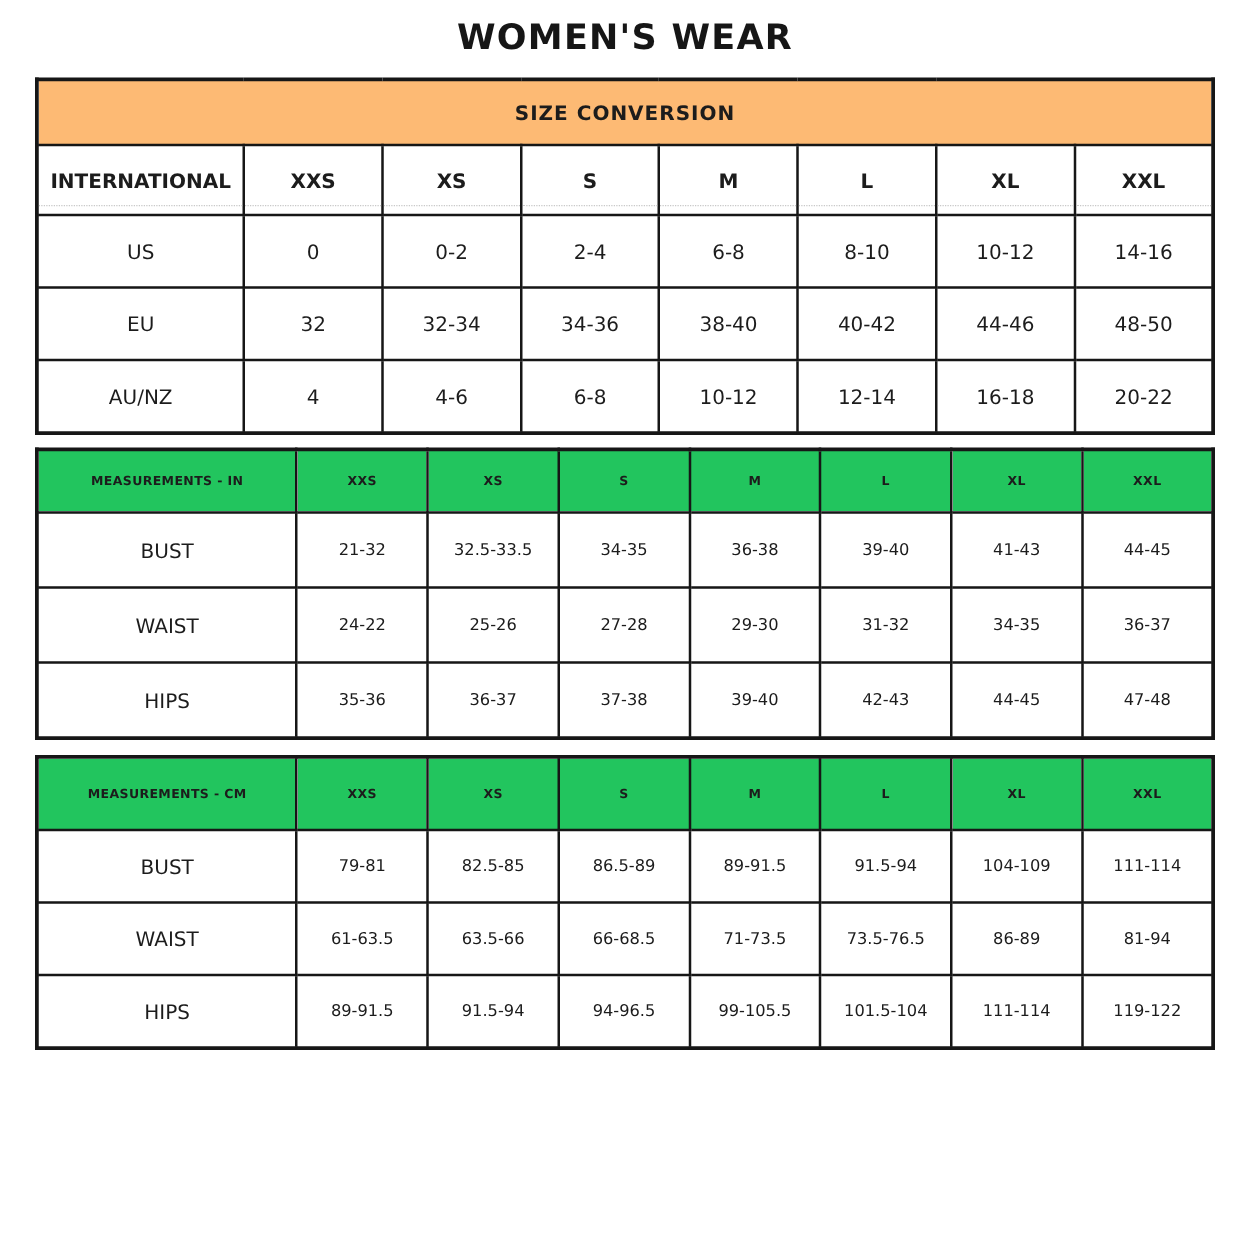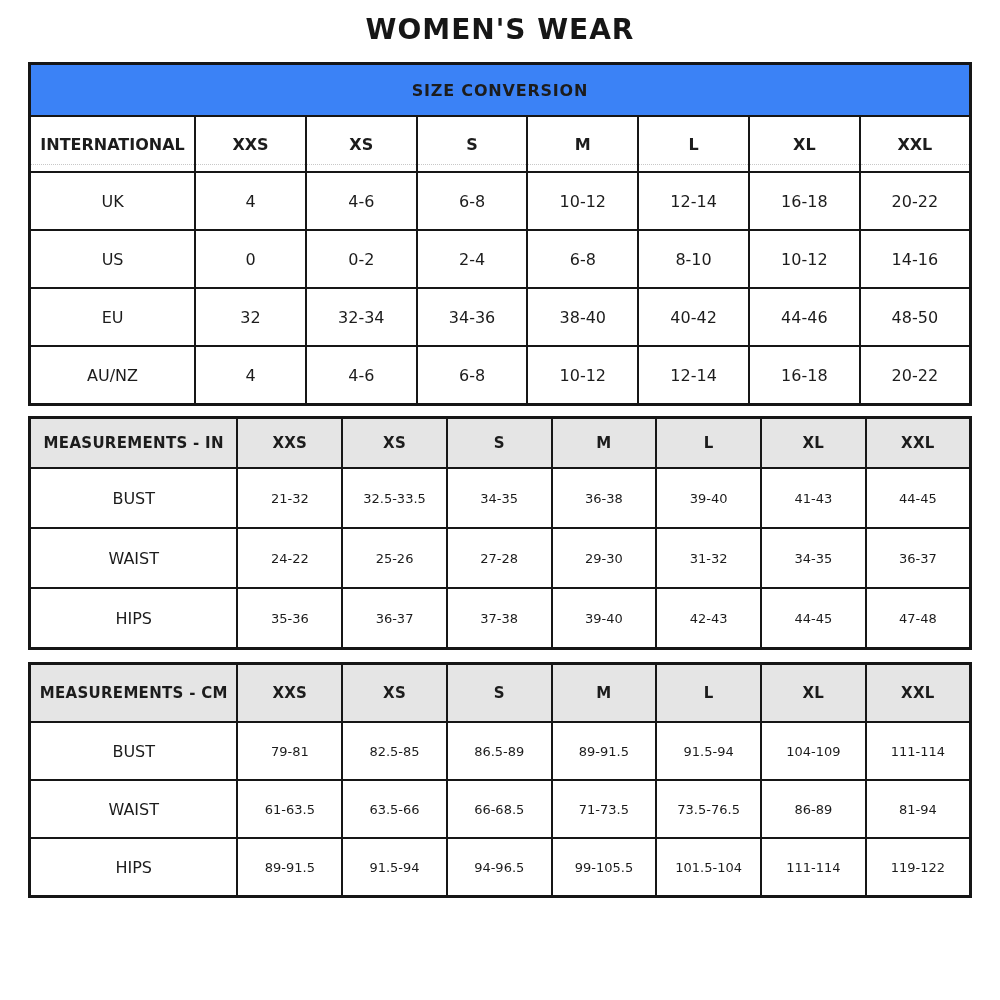--- a/index.html
+++ b/index.html
@@ -34,21 +34,21 @@
     vertical-align: middle;
     padding: 0;
     overflow: hidden;
   }
   
   .size-tbl { margin-bottom: 10px; }
   .size-tbl col.c0 { width: 17.6%; }
   .size-tbl col.c  { width: 11.771%; }
   .size-tbl th.banner {
     height: 50px;
-    background: #3b82f6;
+    background: #fdba74;
     font-size: 16px;
     font-weight: 700;
     letter-spacing: 0.8px;
   }
   .size-tbl tr.cols th {
     height: 54px;
     font-weight: 700;
     font-size: 16px;
     position: relative;
   }
@@ -56,22 +56,22 @@
     content: "";
     position: absolute;
     left: 0; right: 0; bottom: 6px;
     border-top: 1px dotted #c8c8c8;
   }
   .size-tbl td { height: 56px; font-size: 16px; }
   
   .meas-tbl col.m0 { width: 22.1%; }
   .meas-tbl col.mc { width: 11.128%; }
   .meas-tbl th {
-    background: #e5e5e5;
-    font-size: 15px;
+    background: #22c55e;
+    font-size: 10px;
     font-weight: 700;
     letter-spacing: 0.3px;
   }
   .meas-in-tbl { margin-bottom: 12px; }
   .meas-in-tbl th { height: 48px; }
   .meas-in-tbl td { height: 58px; }
   .meas-cm-tbl th { height: 56px; }
   .meas-cm-tbl td { height: 56px; }
   .meas-tbl td { font-size: 13px; margin-top: 12px; }
   .meas-tbl td.rowlabel { font-size: 16px; }
@@ -103,30 +103,20 @@
         <th>XXS</th>
         <th>XS</th>
         <th>S</th>
         <th>M</th>
         <th>L</th>
         <th>XL</th>
         <th>XXL</th>
       </tr>
     </thead>
     <tbody>
-        <tr>
-          <td class="rowlabel">UK</td>
-          <td class="val">4</td>
-          <td class="val">4-6</td>
-          <td class="val">6-8</td>
-          <td class="val">10-12</td>
-          <td class="val">12-14</td>
-          <td class="val">16-18</td>
-          <td class="val">20-22</td>
-        </tr>
         <tr>
           <td class="rowlabel">US</td>
           <td class="val">0</td>
           <td class="val">0-2</td>
           <td class="val">2-4</td>
           <td class="val">6-8</td>
           <td class="val">8-10</td>
           <td class="val">10-12</td>
           <td class="val">14-16</td>
         </tr>

